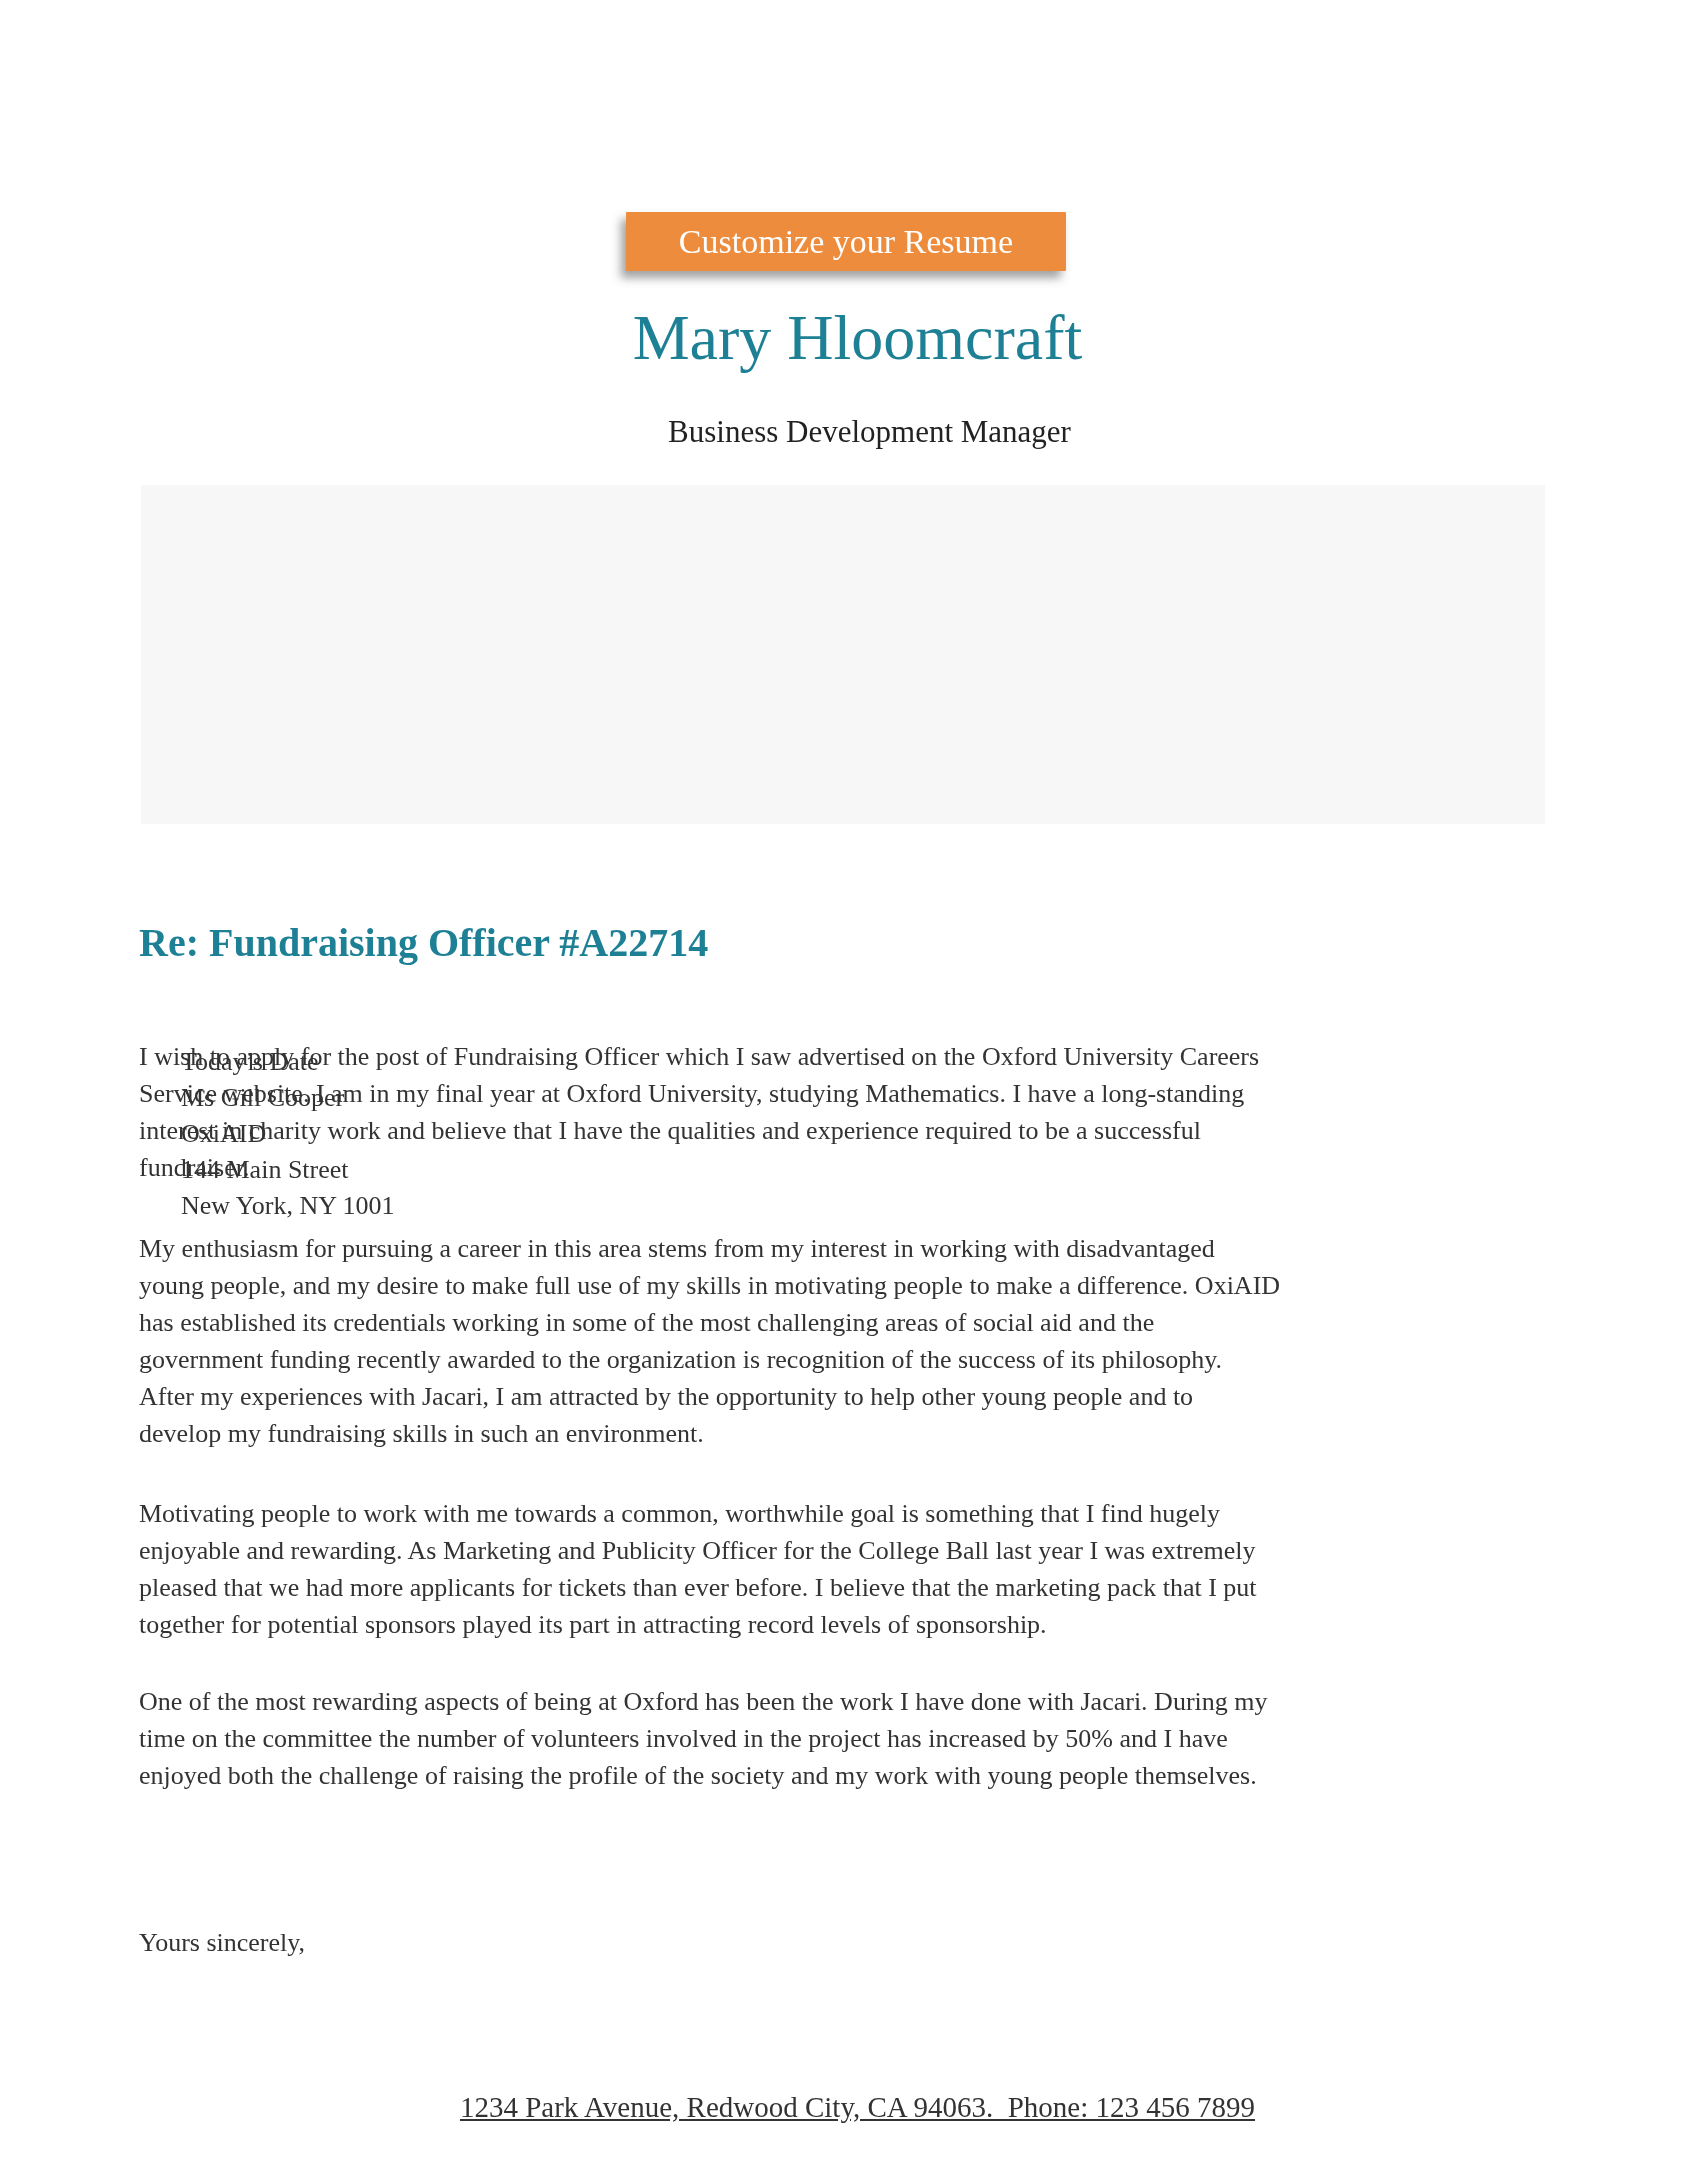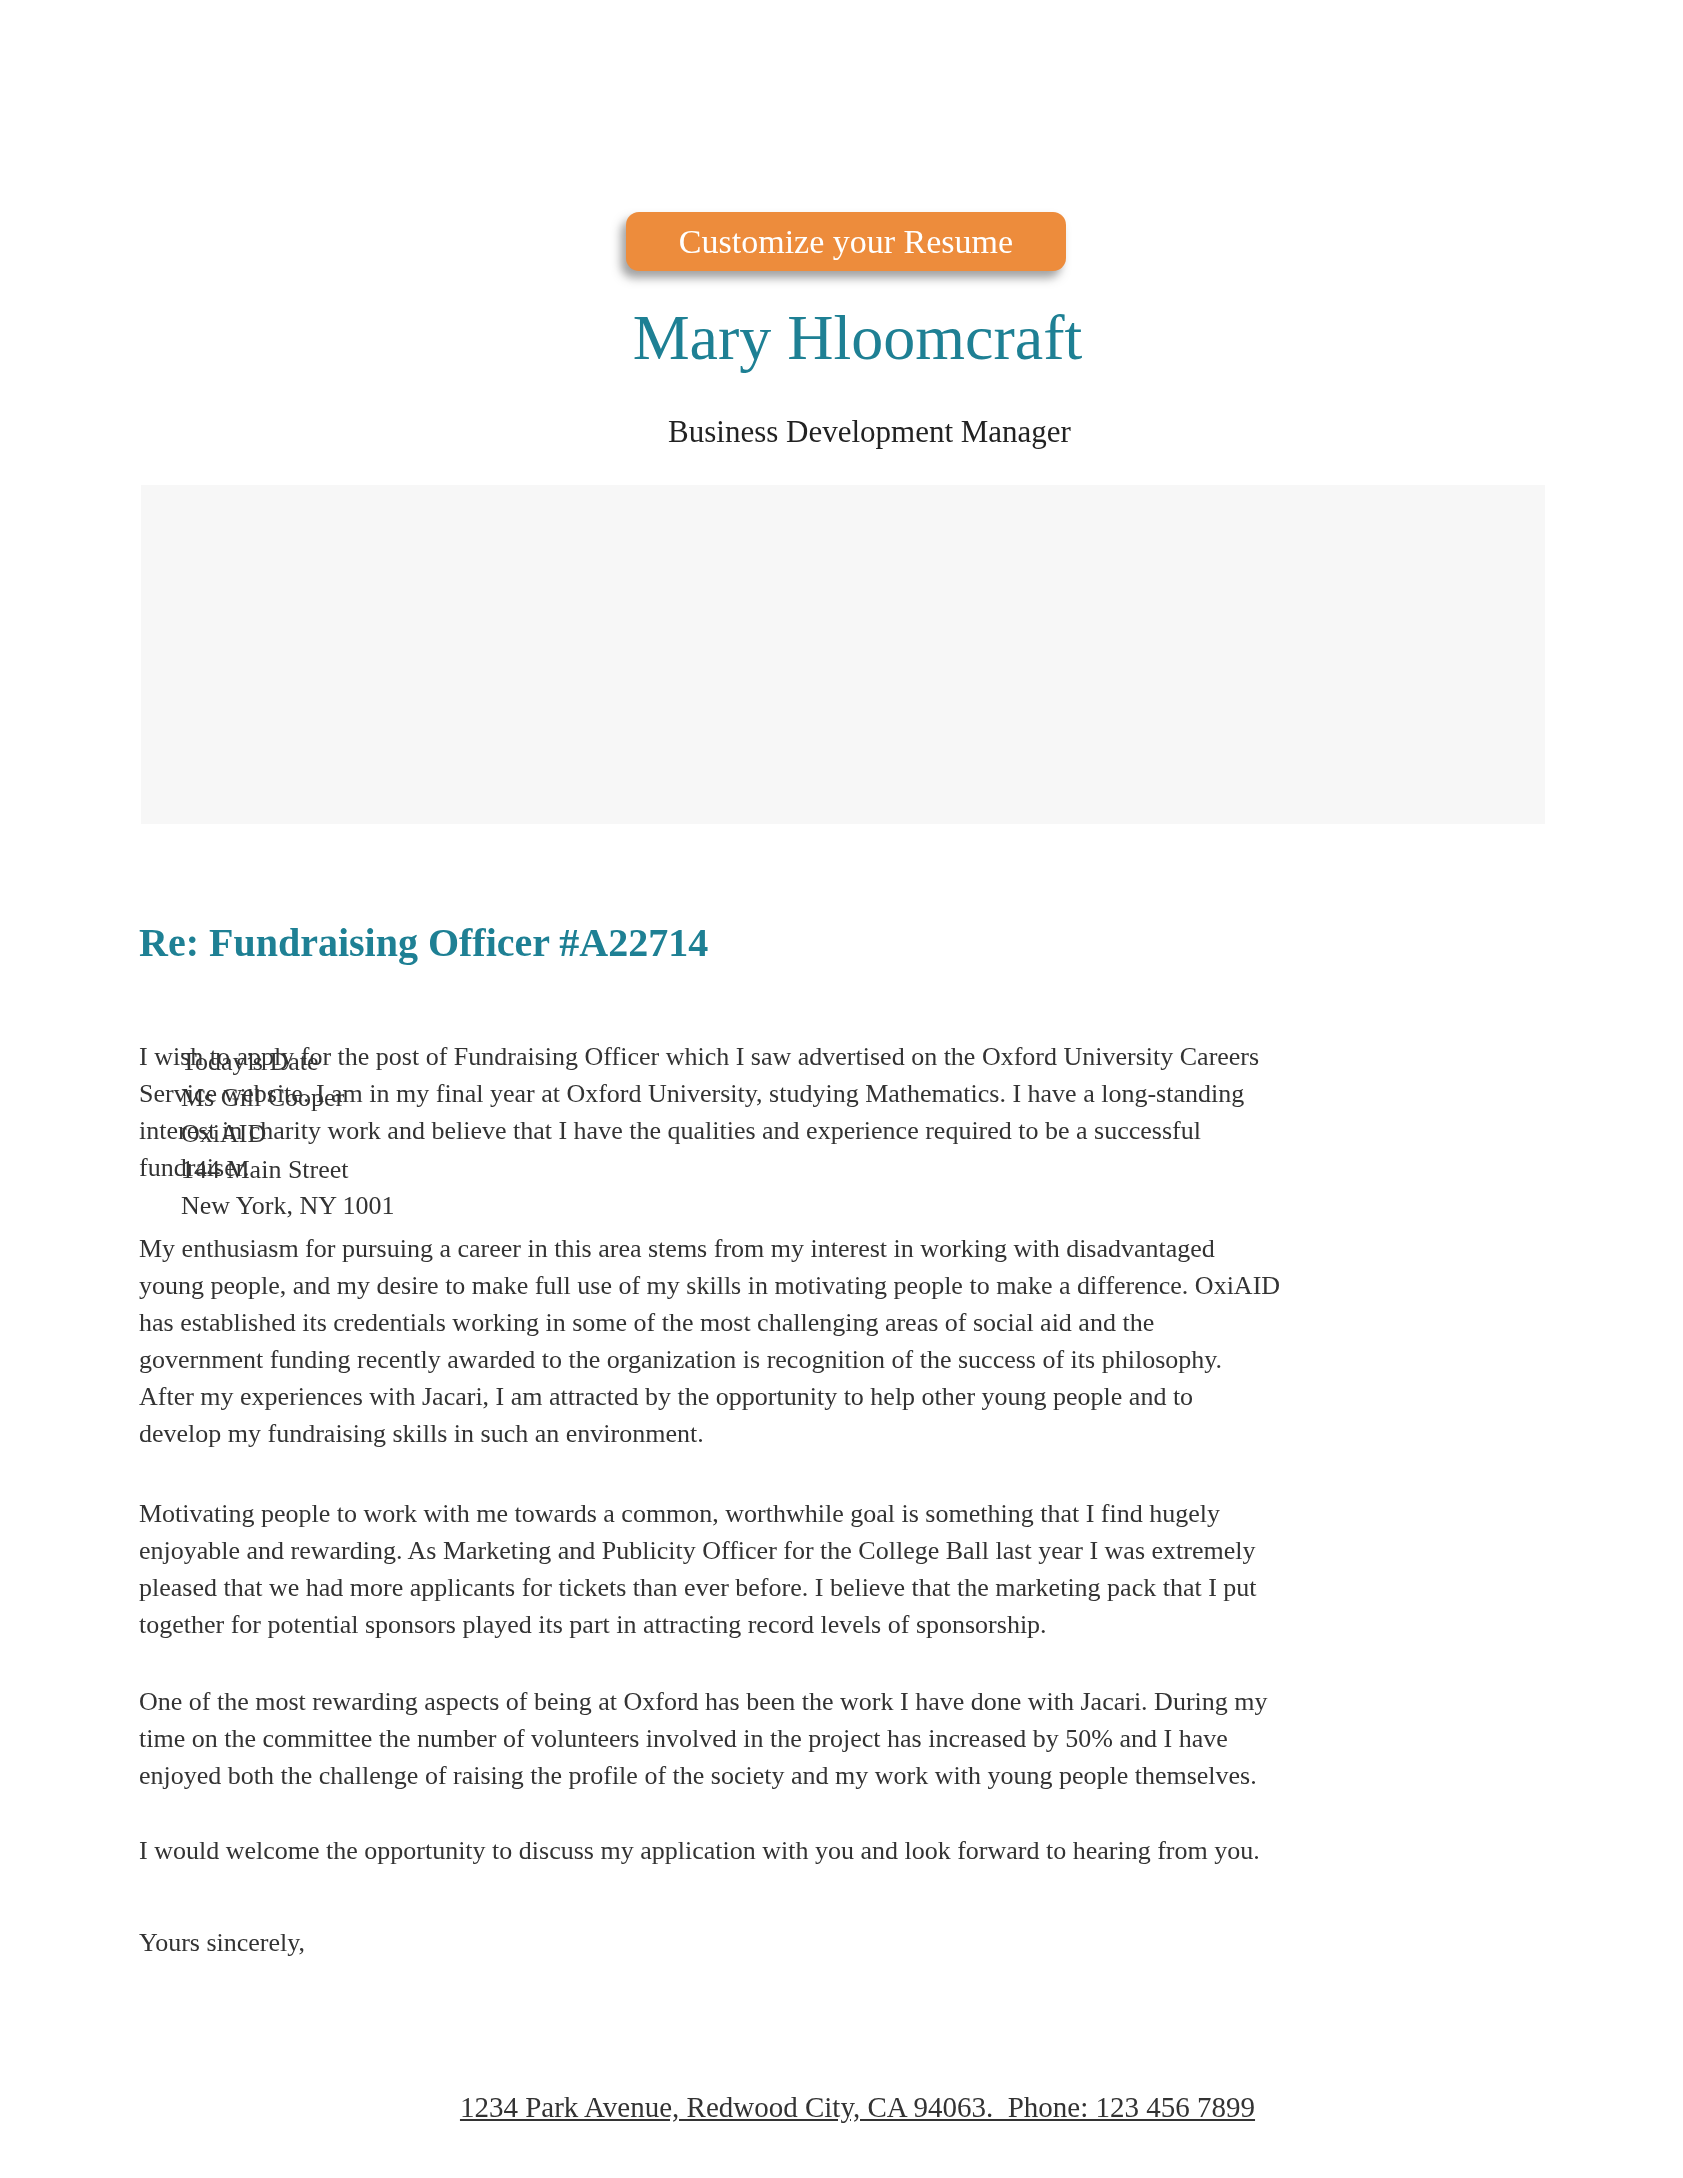--- a/index.html
+++ b/index.html
@@ -20,21 +20,21 @@
     margin:0 auto;
   }
   .customize-btn{
     position:absolute;
     top:212px;
     left:626px;
     width:440px;
     height:59px;
     background:var(--accent-orange,#ed8c3c);
     border:none;
-    border-radius:13px;
+    border-radius:1px;
     color:#ffffff;
     font-family:"Liberation Serif", serif;
     font-size:34px;
     line-height:59px;
     text-align:center;
     cursor:pointer;
     box-shadow:-5px 7px 10px rgba(70,70,70,0.5);
   }
   .page-title{
     position:absolute;
@@ -149,20 +149,19 @@
 
   <p class="body-par p3">Motivating people to work with me towards a common, worthwhile goal is something that I find hugely
 enjoyable and rewarding. As Marketing and Publicity Officer for the College Ball last year I was extremely
 pleased that we had more applicants for tickets than ever before. I believe that the marketing pack that I put
 together for potential sponsors played its part in attracting record levels of sponsorship.</p>
 
   <p class="body-par p4">One of the most rewarding aspects of being at Oxford has been the work I have done with Jacari. During my
 time on the committee the number of volunteers involved in the project has increased by 50% and I have
 enjoyed both the challenge of raising the profile of the society and my work with young people themselves.</p>
 
-  <p class="body-par p5">I would welcome the opportunity to discuss my application with you and look forward to hearing from you.</p>
 
   <p class="body-par signoff">Yours sincerely,</p>
 
   <div class="footer-contact">1234 Park Avenue, Redwood City, CA 94063.  Phone: 123 456 7899</div>
 
 </div>
 
 
 </body></html>

